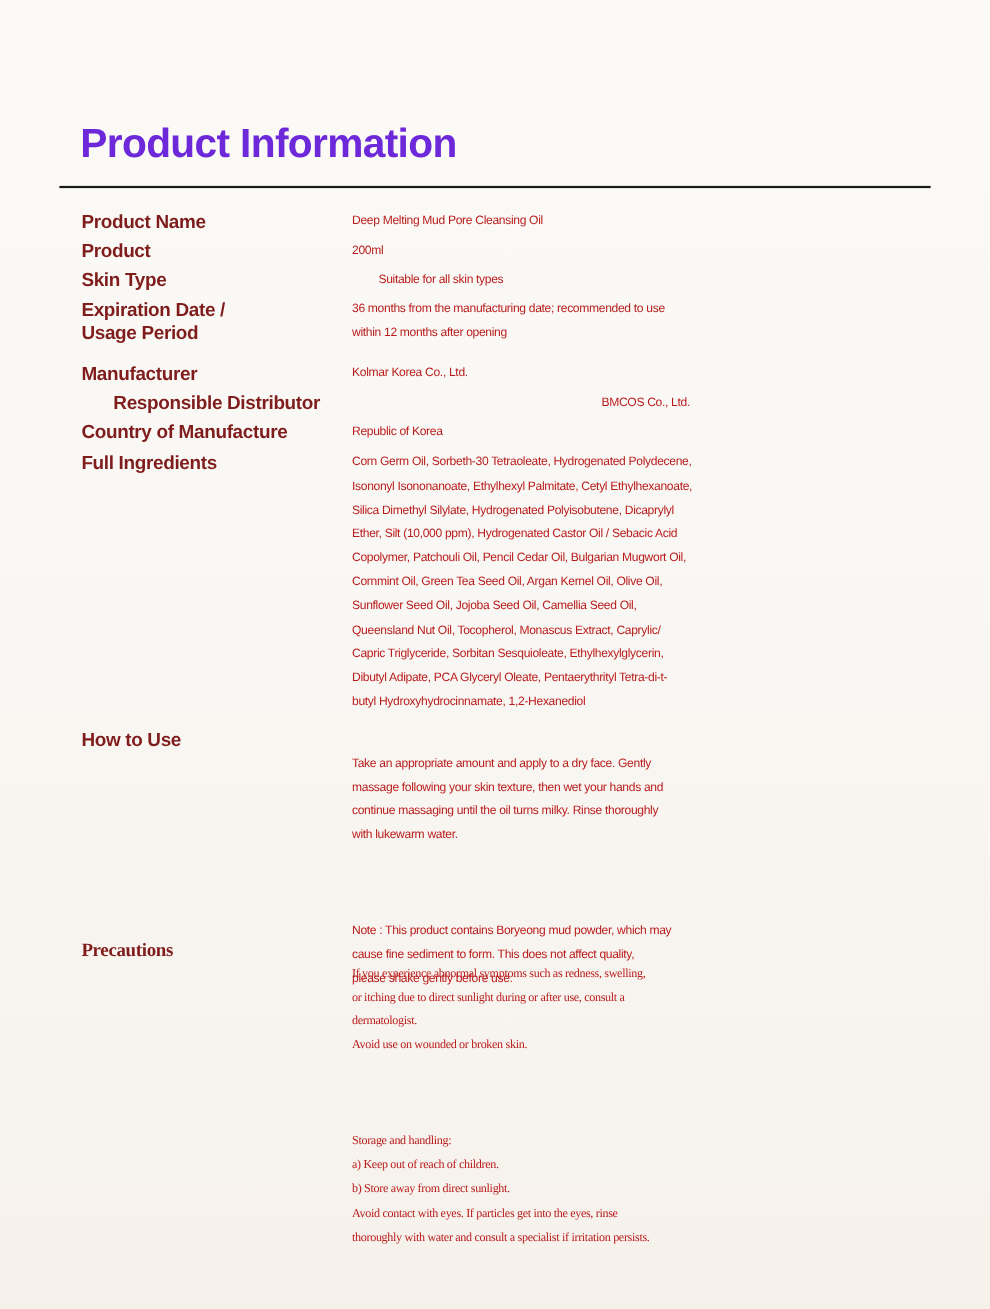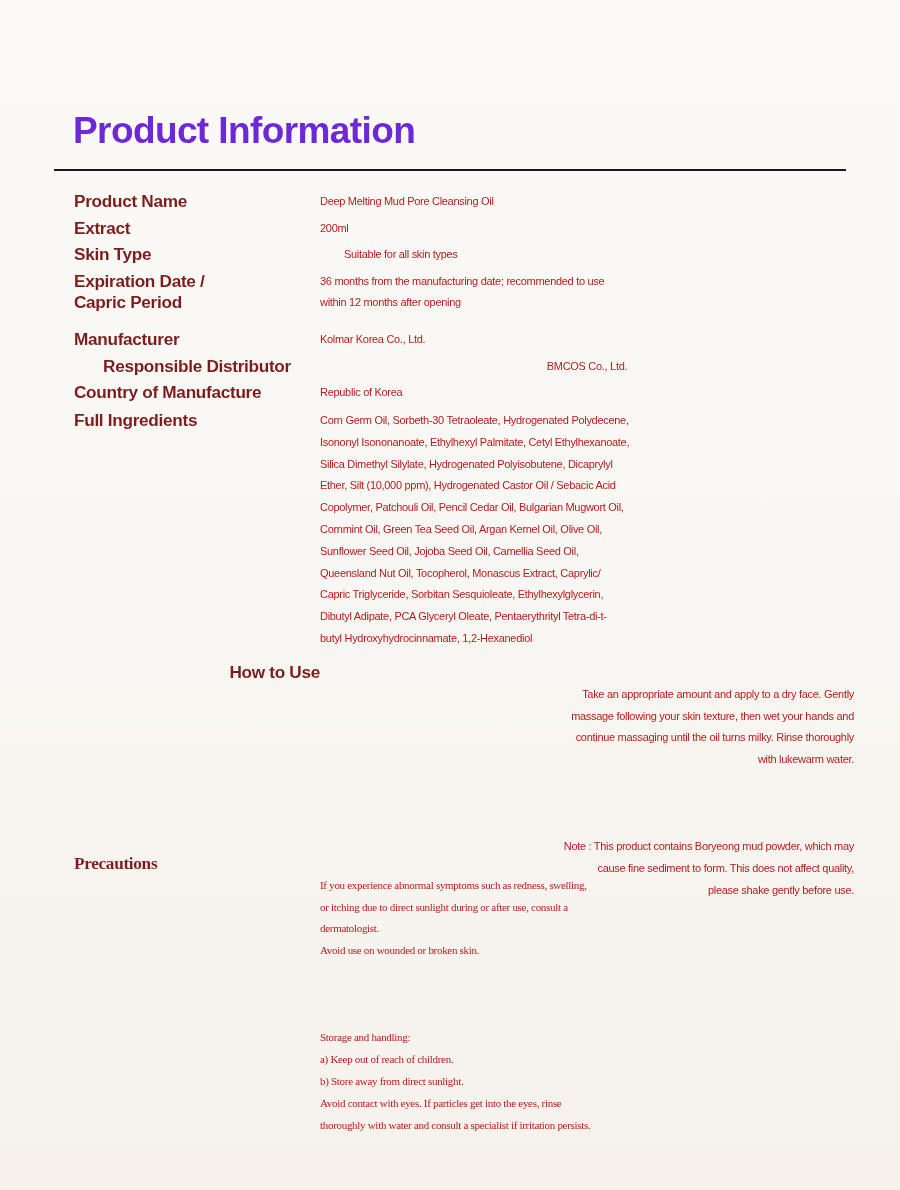--- a/index.html
+++ b/index.html
@@ -64,50 +64,50 @@
       white-space: pre-line;
     }
     .row.r-product-name { height: 26.5px; }
     .row.r-volume { height: 26.5px; }
     .row.r-skin-type { height: 26.5px; gap: 24px; }
     .row.r-expiration { height: 58.5px; }
     .row.r-manufacturer { height: 26.5px; }
     .row.r-distributor { height: 26.5px; text-align: center; }
     .row.r-country { height: 28px; }
     .row.r-ingredients { height: 252px; }
-    .row.r-how-to-use { height: 191px; text-align: right; }
+    .row.r-how-to-use { height: 191px; }
     .row.r-precautions { height: 230px; font-family: Liberation Serif, serif; }
     .para-gap { height: 21.8px; }
   </style>
 </head>
 <body>
 
 <h1 class="page-title">Product Information</h1>
 <div class="rule"></div>
 
 <div class="info-table">
 
   <div class="row r-product-name">
     <div class="label">Product Name</div>
     <div class="value">Deep Melting Mud Pore Cleansing Oil</div>
   </div>
 
   <div class="row r-volume">
-    <div class="label">Extract</div>
+    <div class="label">Product</div>
     <div class="value">200ml</div>
   </div>
 
   <div class="row r-skin-type">
     <div class="label">Skin Type</div>
     <div class="value">Suitable for all skin types</div>
   </div>
 
   <div class="row r-expiration">
     <div class="label">Expiration Date /
-Capric Period</div>
+Usage Period</div>
     <div class="value">36 months from the manufacturing date; recommended to use
 within 12 months after opening</div>
   </div>
 
   <div class="row r-manufacturer">
     <div class="label">Manufacturer</div>
     <div class="value">Kolmar Korea Co., Ltd.</div>
   </div>
 
   <div class="row r-distributor">

